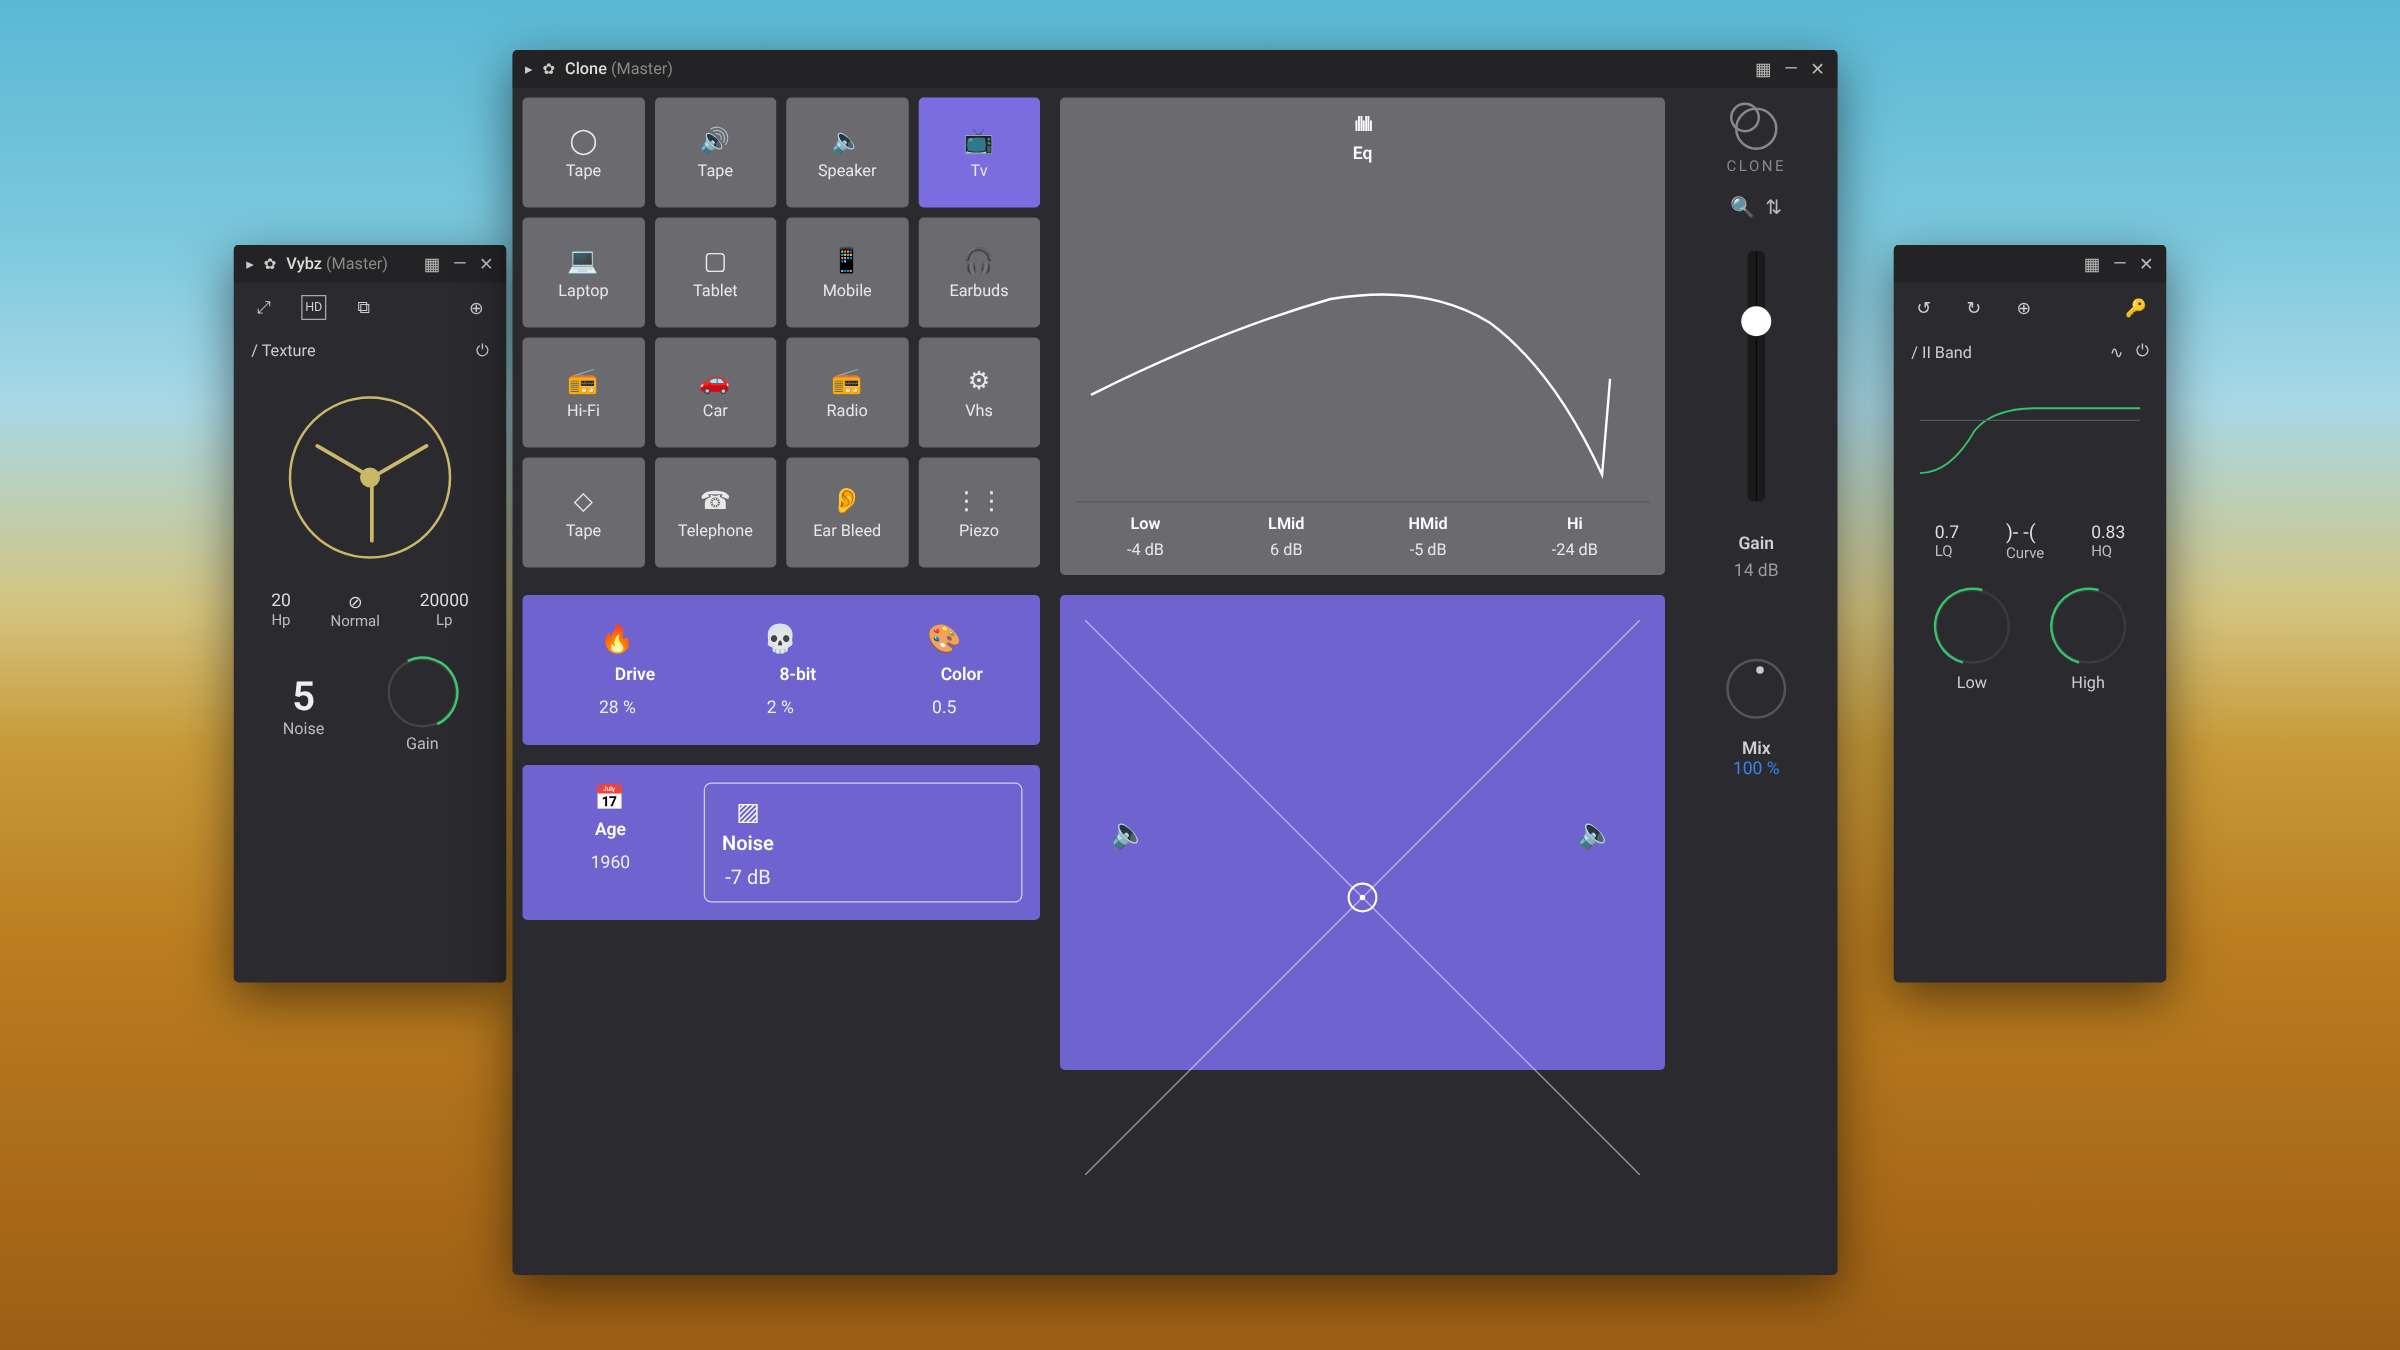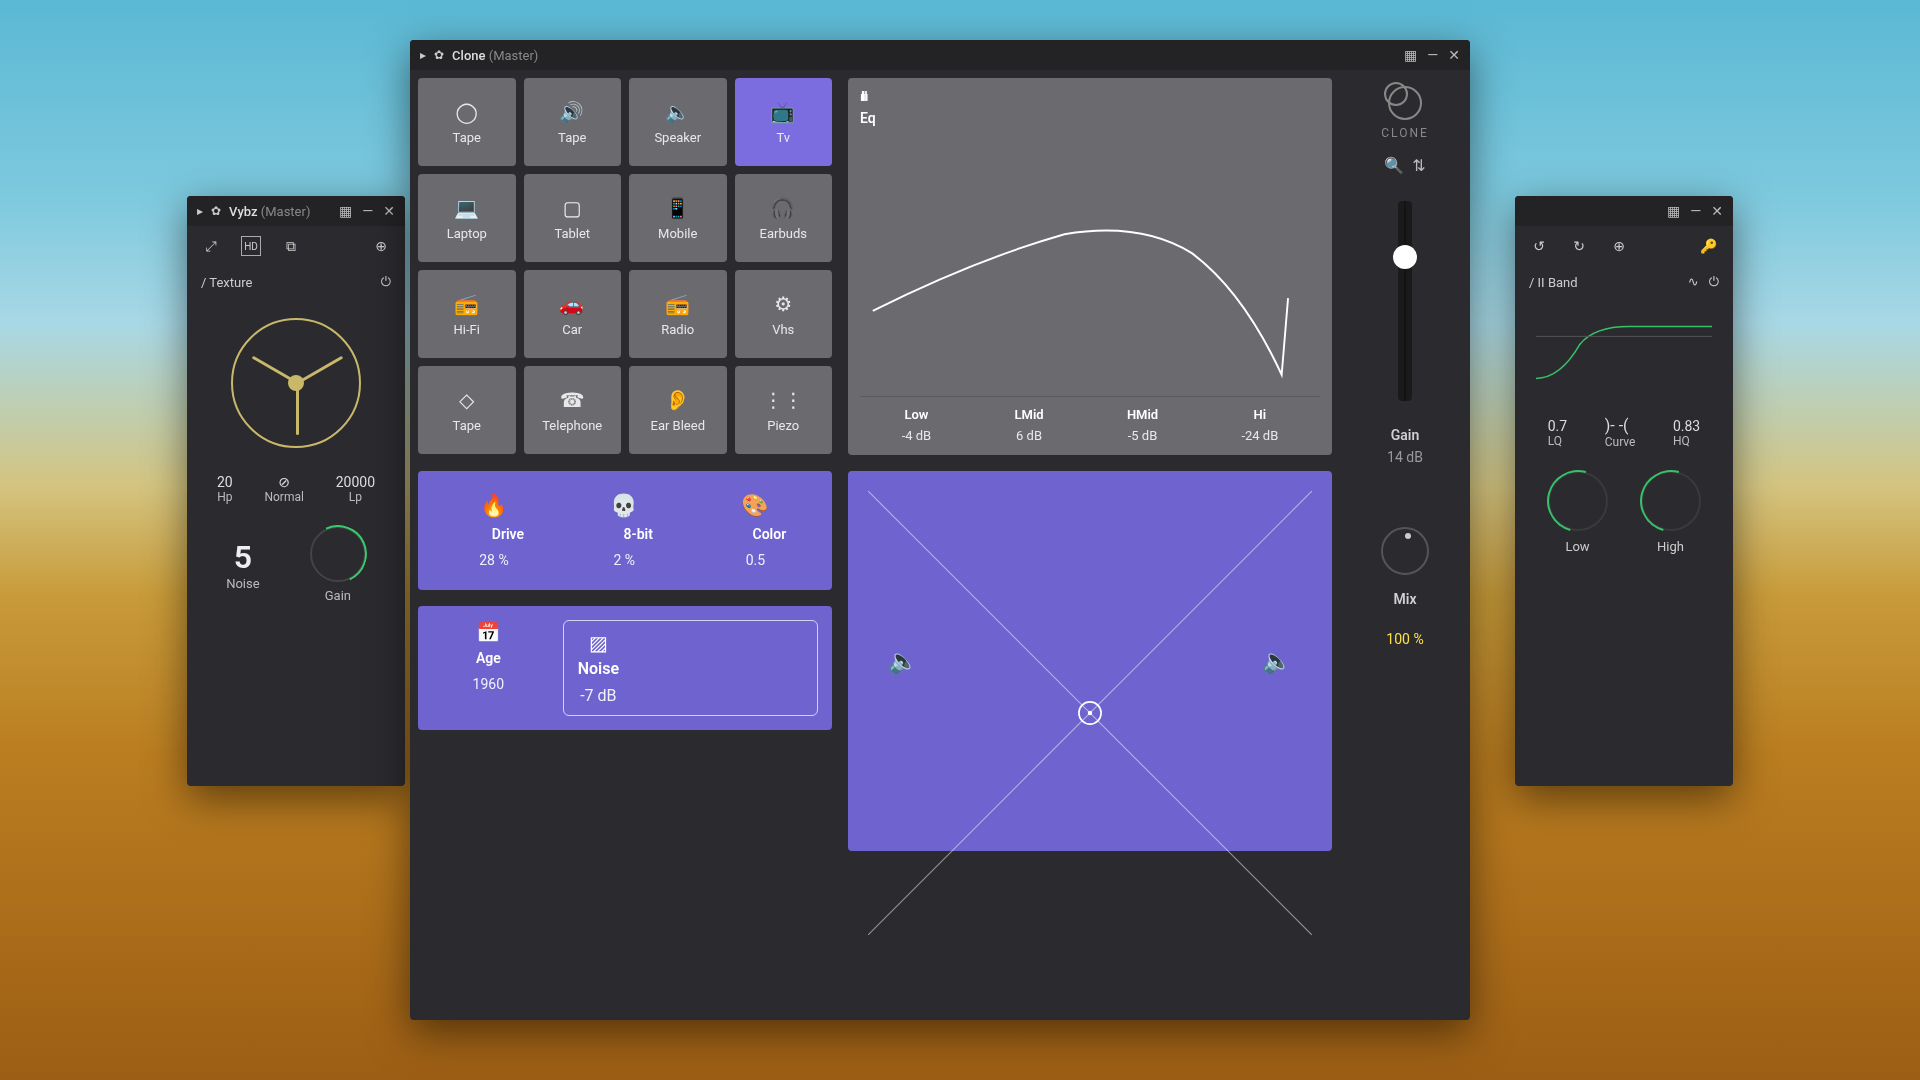--- a/index.html
+++ b/index.html
@@ -25,22 +25,22 @@
 .section-head .rhs .ico { cursor:pointer; }
 
 
 .tiles { display:grid; grid-template-columns:repeat(4,1fr); grid-auto-rows:88px; gap:8px; padding:8px; }
 .tile { background:#6a6a6f; border-radius:4px; display:flex; flex-direction:column; align-items:center; justify-content:center; cursor:pointer; color:#e8e8e8; font-size:13px; }
 .tile.active { background:#7b6de0; }
 .tile .ico { font-size:20px; margin-bottom:6px; }
 
 
 .eq-panel { background:#6a6a6f; border-radius:4px; margin:8px; padding:12px; color:#fff; display:flex; flex-direction:column; }
-.eq-panel h4 { font-size:14px; font-weight:600; margin:6px 0 4px; }
-.eq-icon { text-align:left; font-size:12px; letter-spacing:-2px; }
+.eq-panel h4 { text-align:center; font-size:14px; font-weight:600; margin:6px 0 4px; }
+.eq-icon { text-align:center; font-size:16px; letter-spacing:-2px; }
 .eq-curve { flex:1; position:relative; }
 .eq-bands { display:flex; justify-content:space-around; border-top:1px solid rgba(0,0,0,.15); padding-top:10px; margin-top:6px; }
 .eq-band { text-align:center; font-size:13px; }
 .eq-band .name { font-weight:600; }
 .eq-band .val { opacity:.85; margin-top:6px; }
 
 
 .purple { background:#6e63cf; border-radius:4px; margin:8px; color:#fff; }
 .ctrls-row { display:flex; justify-content:space-around; padding:22px 10px; }
 .ctrl { text-align:center; font-size:14px; }
@@ -343,21 +343,21 @@
             <div class="thumb"></div>
           </div>
         <div class="gain-label">
           <div style="font-weight:600">Gain</div>
           <div style="color:#999;margin-top:6px">14 dB</div>
         </div>
         <div style="height:30px"></div>
         <div class="knob"></div>
         <div class="gain-label">
           <div style="font-weight:600">Mix</div>
-          <div style="color:#fde047;margin-top:24px">100 %</div>
+          <div style="color:#3b82f6;margin-top:0">100 %</div>
         </div>
       </div>
     </div>
 
     <div class="clone-purple-left">
       <div class="purple">
         <div class="ctrls-row" id="ctrls-row">
             <div class="ctrl">
               <span class="ico">🔥</span>
               <div class="name">Drive</div>

